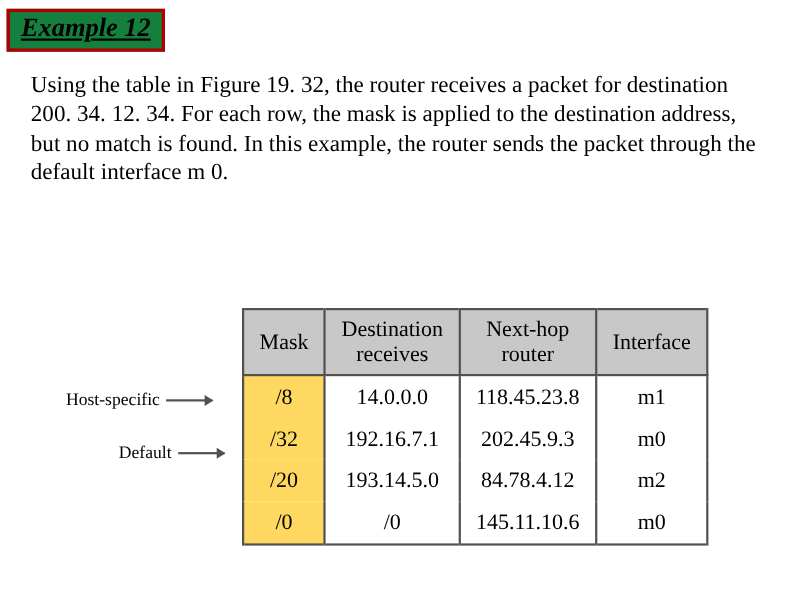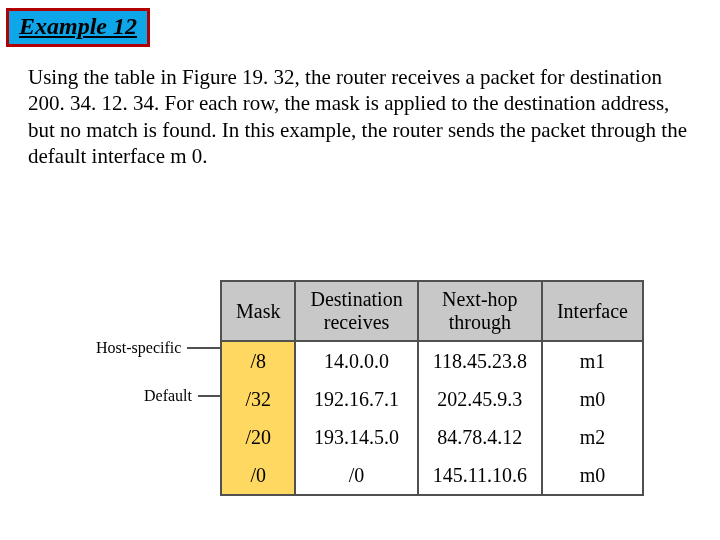--- a/index.html
+++ b/index.html
@@ -11,21 +11,21 @@
     background: #fff;
     font-family: "Times New Roman", Times, serif;
     color: #000;
     position: relative;
   }
   .title-box {
     position: absolute;
     top: 8px;
     left: 6px;
     border: 3px solid #b00000;
-    background: #0ea5e9;
+    background: #15803d;
     padding: 2px 10px 4px 10px;
   }
   .title-box span {
     font-style: italic;
     font-weight: bold;
     font-size: 24px;
     text-decoration: underline;
   }
   .paragraph {
     position: absolute;
@@ -60,24 +60,23 @@
   .rt th {
     background: #c8c8c8;
     border-bottom: 2px solid #505050;
     line-height: 1.15;
     padding: 6px 14px;
   }
   .rt td { border-top: none; border-bottom: none; line-height: 1.5; }
   .rt td.mask { background: #ffd861; }
   .labels {
     position: absolute;
-    top: 56px;
+    top: 72px;
     left: 0;
     font-size: 16px;
-    margin-left: 36px;
   }
   .label-row { height: 24px; display: flex; align-items: center; }
   .arrow {
     display: inline-block;
     width: 42px;
     height: 2px;
     background: #505050;
     position: relative;
     margin-left: 6px;
   }
@@ -113,21 +112,21 @@
     </div>
   </div>
 
   <table class="rt">
     <tbody>
         <tr>
       <th><span>Mask</span></th>
       <th style="white-space:pre-line;"><span>Destination
 receives</span></th>
       <th style="white-space:pre-line;"><span>Next-hop
-through</span></th>
+router</span></th>
       <th><span>Interface</span></th>
     </tr>
     <tr>
       <td class="mask">/8</td>
       <td>14.0.0.0</td>
       <td>118.45.23.8</td>
       <td>m1</td>
     </tr>
     <tr>
       <td class="mask">/32</td>

